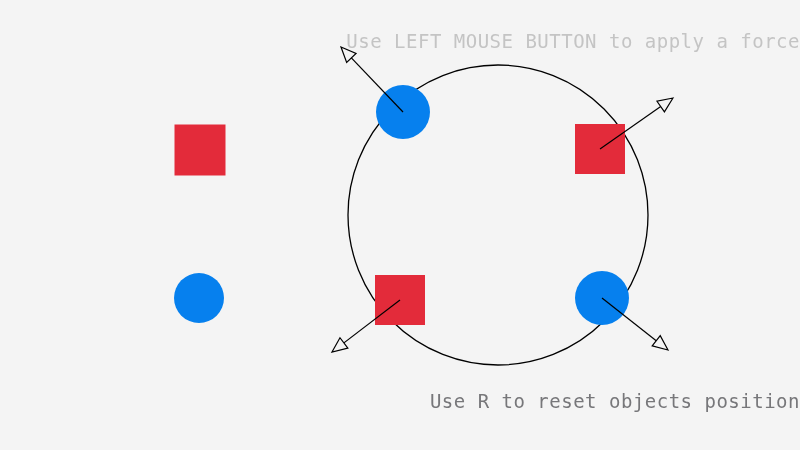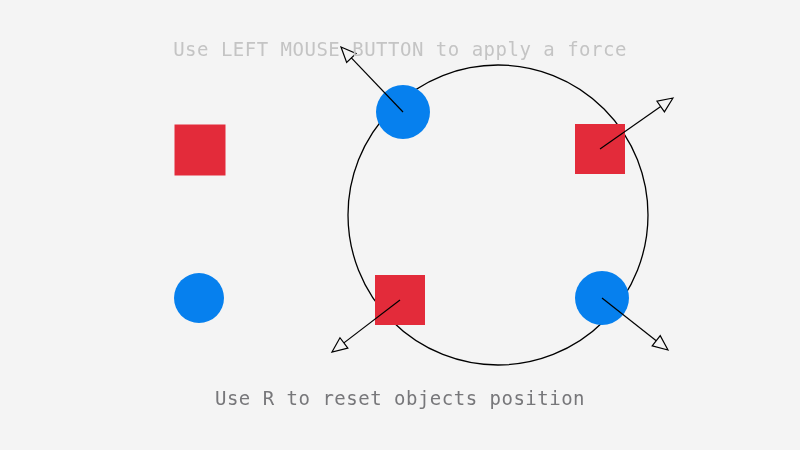--- a/index.html
+++ b/index.html
@@ -25,35 +25,34 @@
     left: 0;
     top: 0;
     width: 800px;
     height: 450px;
     display: block;
   }
   .hint {
     position: absolute;
     left: 0;
     width: 800px;
-    text-align: center;
+    text-align: right;
     white-space: pre;
     font-family: "DejaVu Sans Mono", "Liberation Mono", monospace;
     font-weight: 400;
     letter-spacing: 0.5px;
     user-select: none;
-    margin-top: 8px;
   }
   #hint-top {
     top: 30px;
     font-size: 19px;
     color: #c4c4c4;
   }
   #hint-bottom {
-    top: 379px;
+    top: 390px;
     font-size: 19px;
     color: #77777a;
   }
 </style>
 </head>
 <body style="background: rgb(244, 244, 244);">
 
 <div id="app">
 
   <svg id="scene" viewBox="0 0 800 450" width="800" height="450" xmlns="http://www.w3.org/2000/svg" shape-rendering="geometricPrecision">

